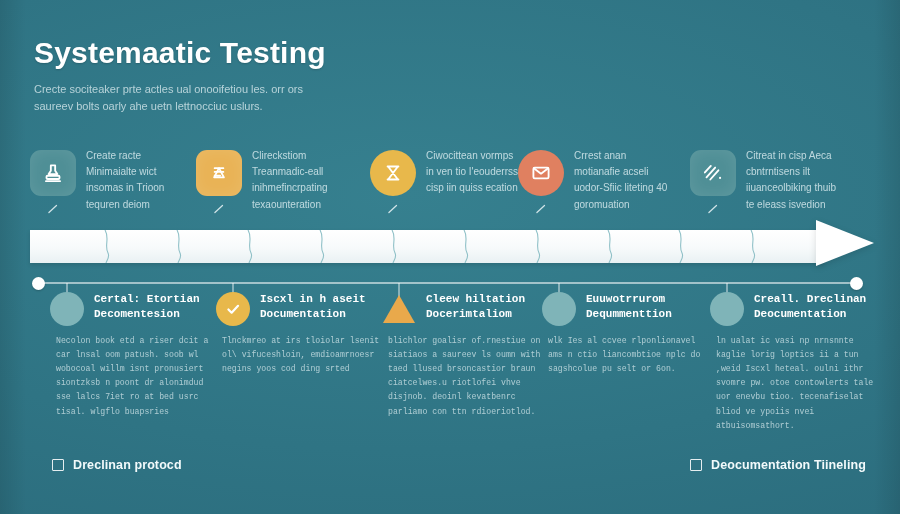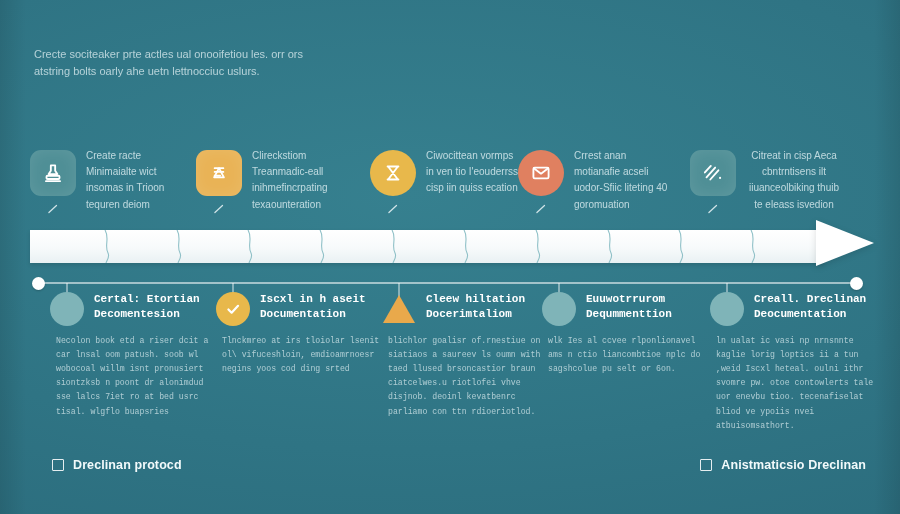--- a/index.html
+++ b/index.html
@@ -106,21 +106,22 @@
   .flabel{font-size:12.5px;font-weight:700;color:#f2fafb;letter-spacing:.1px;}
   #footer-left{left:52px;}
   #footer-right{right:34px;}
 </style>
 </head>
 <body>
 
 <div id="root">
 
   <div class="header">
-    <p class="subtitle">Crecte sociteaker prte actles ual onooifetiou les. orr ors atstring bolts oarly ahe uetn lettnocciuc uslurs.</p>
+    <h1 class="title">Systemaatic Testing</h1>
+    <p class="subtitle">Crecte sociteaker prte actles ual onooifetiou les. orr ors saureev bolts oarly ahe uetn lettnocciuc uslurs.</p>
   </div>
 
   <div class="top-row" id="top-row">
       <div class="feature" style="left: 0px;">
         <div class="f-icon sq" style="background: rgb(79, 143, 150); box-shadow: rgba(255, 255, 255, 0.1) 0px 0px 16px inset;">
           <svg width="26" height="26" viewBox="0 0 24 24">
             <path stroke="#ffffff" fill="none" stroke-width="1.7" stroke-linecap="round" stroke-linejoin="round" d="M10 5h4v5l2 3H8l2-3z"></path>
             <rect stroke="#ffffff" fill="none" stroke-width="1.7" stroke-linecap="round" stroke-linejoin="round" x="6" y="14.5" width="12" height="3" rx="1"></rect>
             <path stroke="#ffffff" fill="none" stroke-width="1.7" stroke-linecap="round" stroke-linejoin="round" d="M5.5 19.5h13"></path>
           </svg>
@@ -158,21 +159,21 @@
           <svg width="26" height="26" viewBox="0 0 24 24">
             <rect stroke="#ffffff" fill="none" stroke-width="1.7" stroke-linecap="round" stroke-linejoin="round" x="5" y="7" width="14" height="10" rx="1.2"></rect>
             <path stroke="#ffffff" fill="none" stroke-width="1.7" stroke-linecap="round" stroke-linejoin="round" d="M5.4 7.6 12 12.6l6.6-5"></path>
           </svg>
         </div>
         <div class="f-text">Crrest anan motianafie acseli uodor-Sfiic liteting 40 goromuation</div>
         <div class="f-tick"><svg width="14" height="14" viewBox="0 0 24 24">
             <path stroke="#eaf5f7" fill="none" stroke-width="2.2" stroke-linecap="round" d="M5 18 L18 6"></path>
           </svg></div>
       </div>
-      <div class="feature" style="left: 660px; text-align: center;">
+      <div class="feature" style="left: 660px;">
         <div class="f-icon sq" style="background: rgb(79, 143, 150); box-shadow: rgba(255, 255, 255, 0.1) 0px 0px 16px inset;">
           <svg width="26" height="26" viewBox="0 0 24 24">
             <path stroke="#ffffff" fill="none" stroke-width="1.7" stroke-linecap="round" stroke-linejoin="round" d="M6 16 14 7M9.5 18 17 9.5M4.5 11.5 10 5.5"></path>
             <circle cx="18.5" cy="16.5" r="1" fill="#ffffff" stroke="none"></circle>
           </svg>
         </div>
         <div class="f-text">Citreat in cisp Aeca cbntrntisens ilt iiuanceolbiking thuib te eleass isvedion</div>
         <div class="f-tick"><svg width="14" height="14" viewBox="0 0 24 24">
             <path stroke="#eaf5f7" fill="none" stroke-width="2.2" stroke-linecap="round" d="M5 18 L18 6"></path>
           </svg></div>
@@ -284,16 +285,16 @@
         <div class="b-body">ln ualat ic vasi np nrnsnnte kaglie lorig loptics ii a tun ,weid Iscxl heteal. oulni ithr svomre pw. otoe contowlerts tale uor enevbu tioo. tecenafiselat bliod ve ypoiis nvei atbuisomsathort.</div>
       </div>
     </div>
 
   <div class="footer-item" id="footer-left">
     <span class="fbox"></span>
     <span class="flabel">Dreclinan protocd</span>
   </div>
   <div class="footer-item" id="footer-right">
     <span class="fbox"></span>
-    <span class="flabel">Anistmaticsio Dreclinan</span>
+    <span class="flabel">Deocumentation Tiineling</span>
   </div>
 
 </div>
 
 </body></html>

